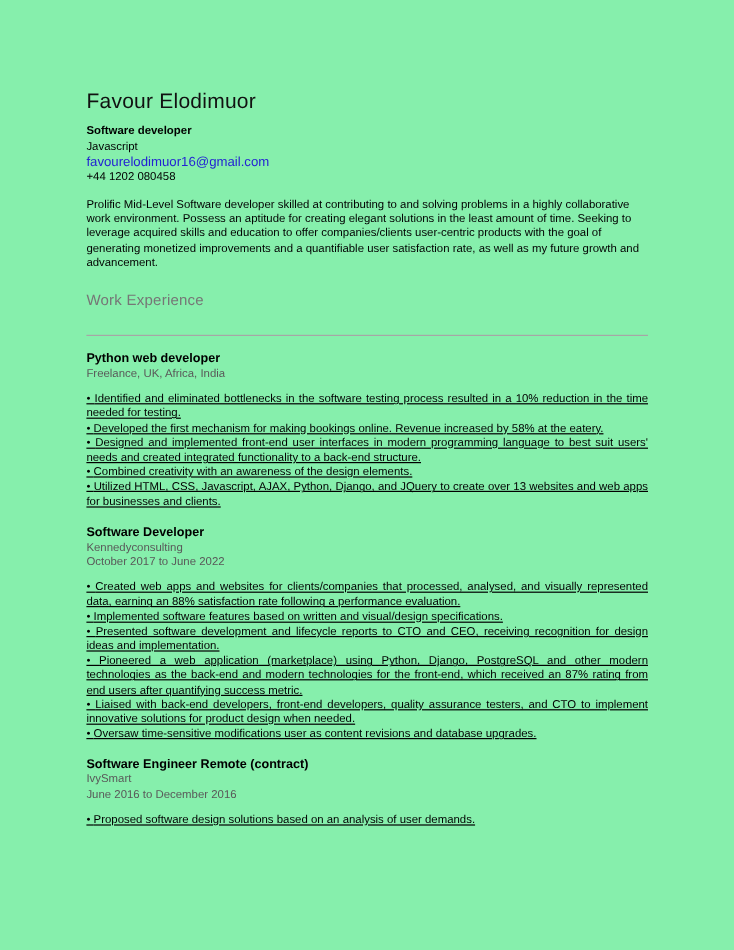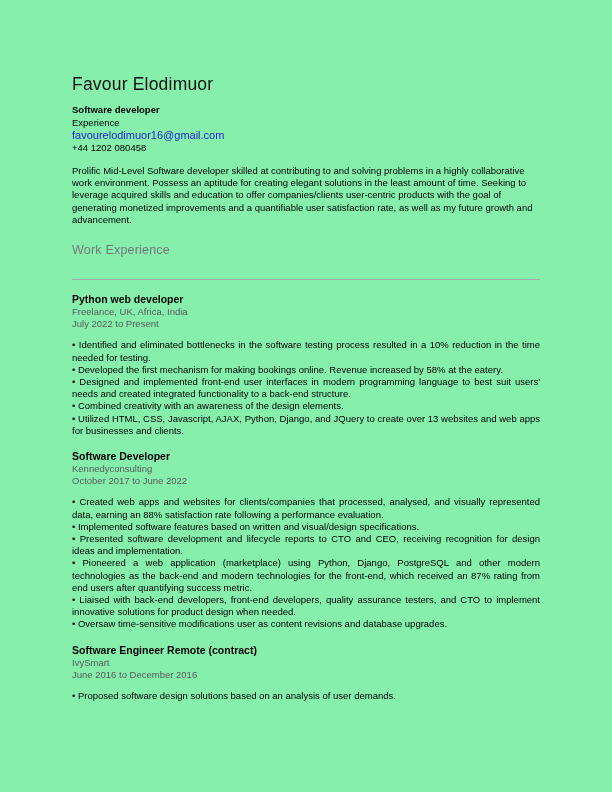--- a/index.html
+++ b/index.html
@@ -62,49 +62,48 @@
     font-size: 10.5px;
     font-weight: 700;
     line-height: 13px;
     margin: 0;
   }
   .job-meta {
     font-size: 9.5px;
     line-height: 12.2px;
     color: #595959;
   }
-  .bullets { margin-top: 9px; }
+  .bullets { margin-top: 9px; text-decoration: underline; }
   .bullet {
     font-size: 9.5px;
     line-height: 12.2px;
     text-align: justify;
   }
   .bullet::before { content: "\2022  "; white-space: pre; }
 </style>
 </head>
 <body>
 
 <div class="page">
 
   <header>
     <h1 class="candidate-name">Favour Elodimuor</h1>
     <div class="candidate-title">Software developer</div>
-    <div class="header-line">Experience</div>
+    <div class="header-line">Javascript</div>
     <a class="email-link">favourelodimuor16@gmail.com</a>
     <div class="header-line">+44 1202 080458</div>
     <p class="summary">Prolific Mid-Level Software developer skilled at contributing to and solving problems in a highly collaborative work environment. Possess an aptitude for creating elegant solutions in the least amount of time. Seeking to leverage acquired skills and education to offer companies/clients user-centric products with the goal of generating monetized improvements and a quantifiable user satisfaction rate, as well as my future growth and advancement.</p>
   </header>
 
   <section>
     <h2 class="section-heading">Work Experience</h2>
 
     <div class="job">
       <h3 class="job-title">Python web developer</h3>
       <div class="job-meta">Freelance, UK, Africa, India</div>
-      <div class="job-meta">July 2022 to Present</div>
       <div class="bullets">
         <div class="bullet">Identified and eliminated bottlenecks in the software testing process resulted in a 10% reduction in the time needed for testing.</div>
         <div class="bullet">Developed the first mechanism for making bookings online. Revenue increased by 58% at the eatery.</div>
         <div class="bullet">Designed and implemented front-end user interfaces in modern programming language to best suit users' needs and created integrated functionality to a back-end structure.</div>
         <div class="bullet">Combined creativity with an awareness of the design elements.</div>
         <div class="bullet">Utilized HTML, CSS, Javascript, AJAX, Python, Django, and JQuery to create over 13 websites and web apps for businesses and clients.</div>
       </div>
     </div>
 
     <div class="job">

